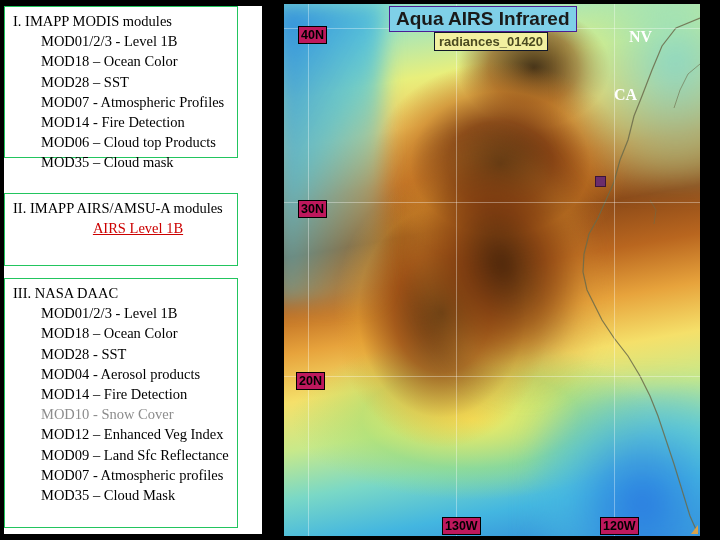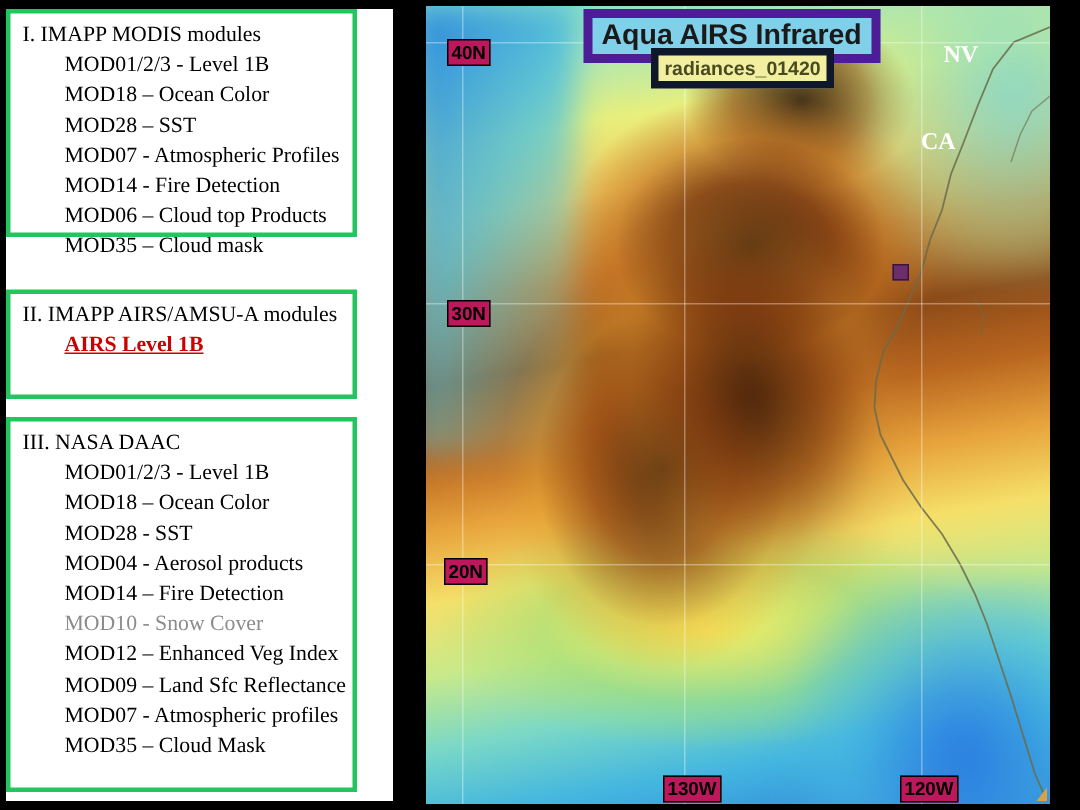--- a/index.html
+++ b/index.html
@@ -27,37 +27,37 @@
   .bar-top    { left: 0;   top: 0;    width: 720px; height: 6px; }
   .bar-bottom { left: 0;   top: 534px;width: 720px; height: 6px; }
   .bar-left   { left: 0;   top: 0;    width: 4px;   height: 540px; }
   .bar-mid    { left: 262px; top: 0;  width: 22px;  height: 540px; }
   .bar-right  { left: 700px; top: 0;  width: 20px;  height: 540px; }
 
   
   .textbox {
     position: absolute;
     background: #ffffff;
-    border: 3px solid #22c55e;
+    border: 1px solid #22c55e;
     box-sizing: border-box;
     padding: 4px 2px 4px 6px;
   }
   .tb1 { left: 4px;  top: 6px;   width: 234px; height: 152px; }
   .tb2 { left: 4px;  top: 193px; width: 234px; height: 73px;  }
   .tb3 { left: 4px;  top: 278px; width: 234px; height: 250px; }
 
   .line {
     font-size: 14.5px;
     line-height: 20.2px;
     color: #000000;
     white-space: nowrap;
   }
   .ind0 { padding-left: 2px; }
   .ind1 { padding-left: 30px; }
-  .red  { color: #cc0000; text-decoration: underline; font-weight: bold; padding-left: 30px; }
+  .red  { color: #cc0000; text-decoration: underline; font-weight: normal; padding-left: 30px; text-align: center; }
   .gray { color: #8c8c8c; padding-left: 30px; }
 
   
   .imgpanel {
     position: absolute;
     left: 284px;
     top: 4px;
     width: 416px;
     height: 532px;
     overflow: hidden;
@@ -144,35 +144,35 @@
     font-family: "Liberation Serif", serif;
     font-size: 16px;
     font-weight: bold;
     white-space: nowrap;
   }
   .title-banner {
     position: absolute;
     left: 105px;
     top: 2px;
     background: #7fd0e8;
-    border: 6px solid #4c1d95;
+    border: 1px solid #4c1d95;
     color: #1a1a1a;
     font-family: "Liberation Sans", sans-serif;
     font-weight: bold;
     font-size: 19px;
     line-height: 22px;
     padding: 1px 6px;
     white-space: nowrap;
   }
   .subtitle-banner {
     position: absolute;
     left: 150px;
     top: 28px;
     background: #f2f0a0;
-    border: 5px solid #0f172a;
+    border: 1px solid #0f172a;
     color: #4a4a20;
     font-family: "Liberation Sans", sans-serif;
     font-weight: bold;
     font-size: 13px;
     line-height: 15px;
     padding: 1px 4px;
     white-space: nowrap;
   }
   .marker {
     position: absolute;

